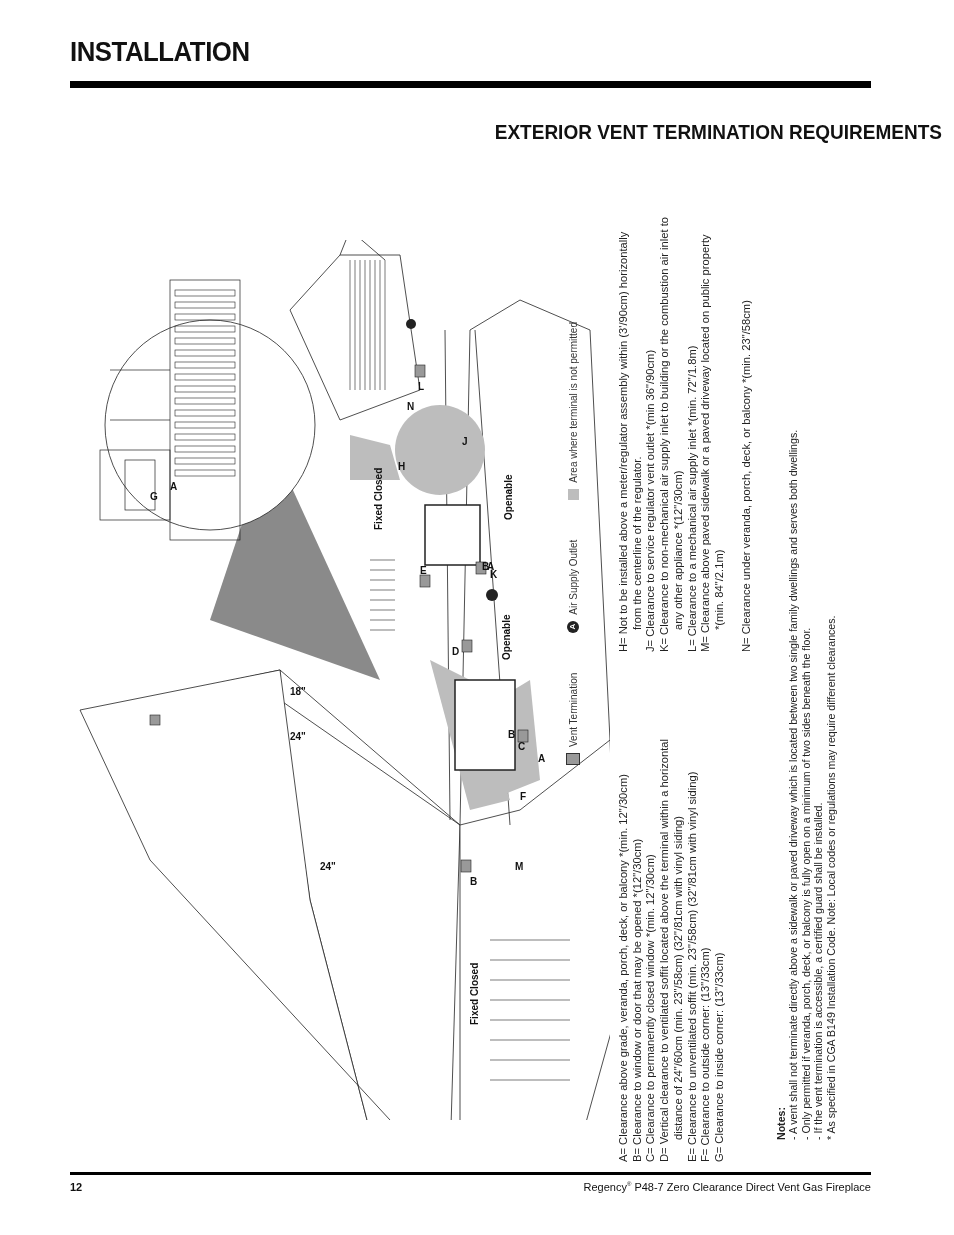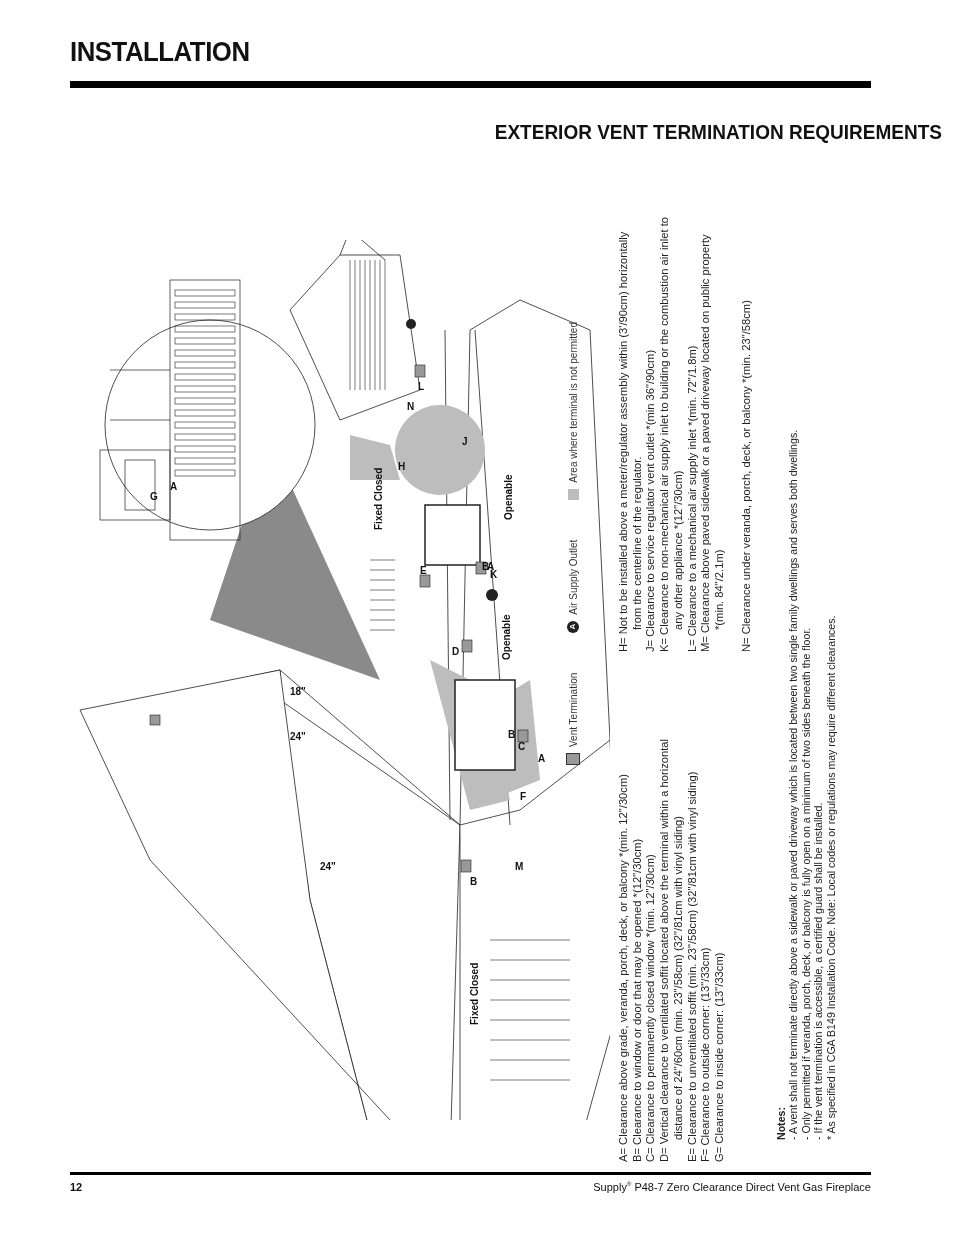--- a/index.html
+++ b/index.html
@@ -212,13 +212,13 @@
 <div class="rot" style="left:775px; top:1140px; font-size:10.6px; line-height:12.4px;">
   <span class="line bold">Notes:</span>
   <span class="line">- A vent shall not terminate directly above a sidewalk or paved driveway which is located between two single family dwellings and serves both dwellings.</span>
   <span class="line">- Only permitted if veranda, porch, deck, or balcony is fully open on a minimum of two sides beneath the floor.</span>
   <span class="line">- If the vent termination is accessible, a certified guard shall be installed.</span>
   <span class="line">* As specified in CGA B149 Installation Code.  Note: Local codes or  regulations may require different clearances.</span>
 </div>
 
 <div class="footer-rule"></div>
 <div class="page-number">12</div>
-<div class="footer-text"><span>Supply</span><sup>®</sup><span> P48-7 Zero Clearance Direct Vent Gas Fireplace</span></div>
+<div class="footer-text"><span>Regency</span><sup>®</sup><span> P48-7 Zero Clearance Direct Vent Gas Fireplace</span></div>
 
 </body></html>

